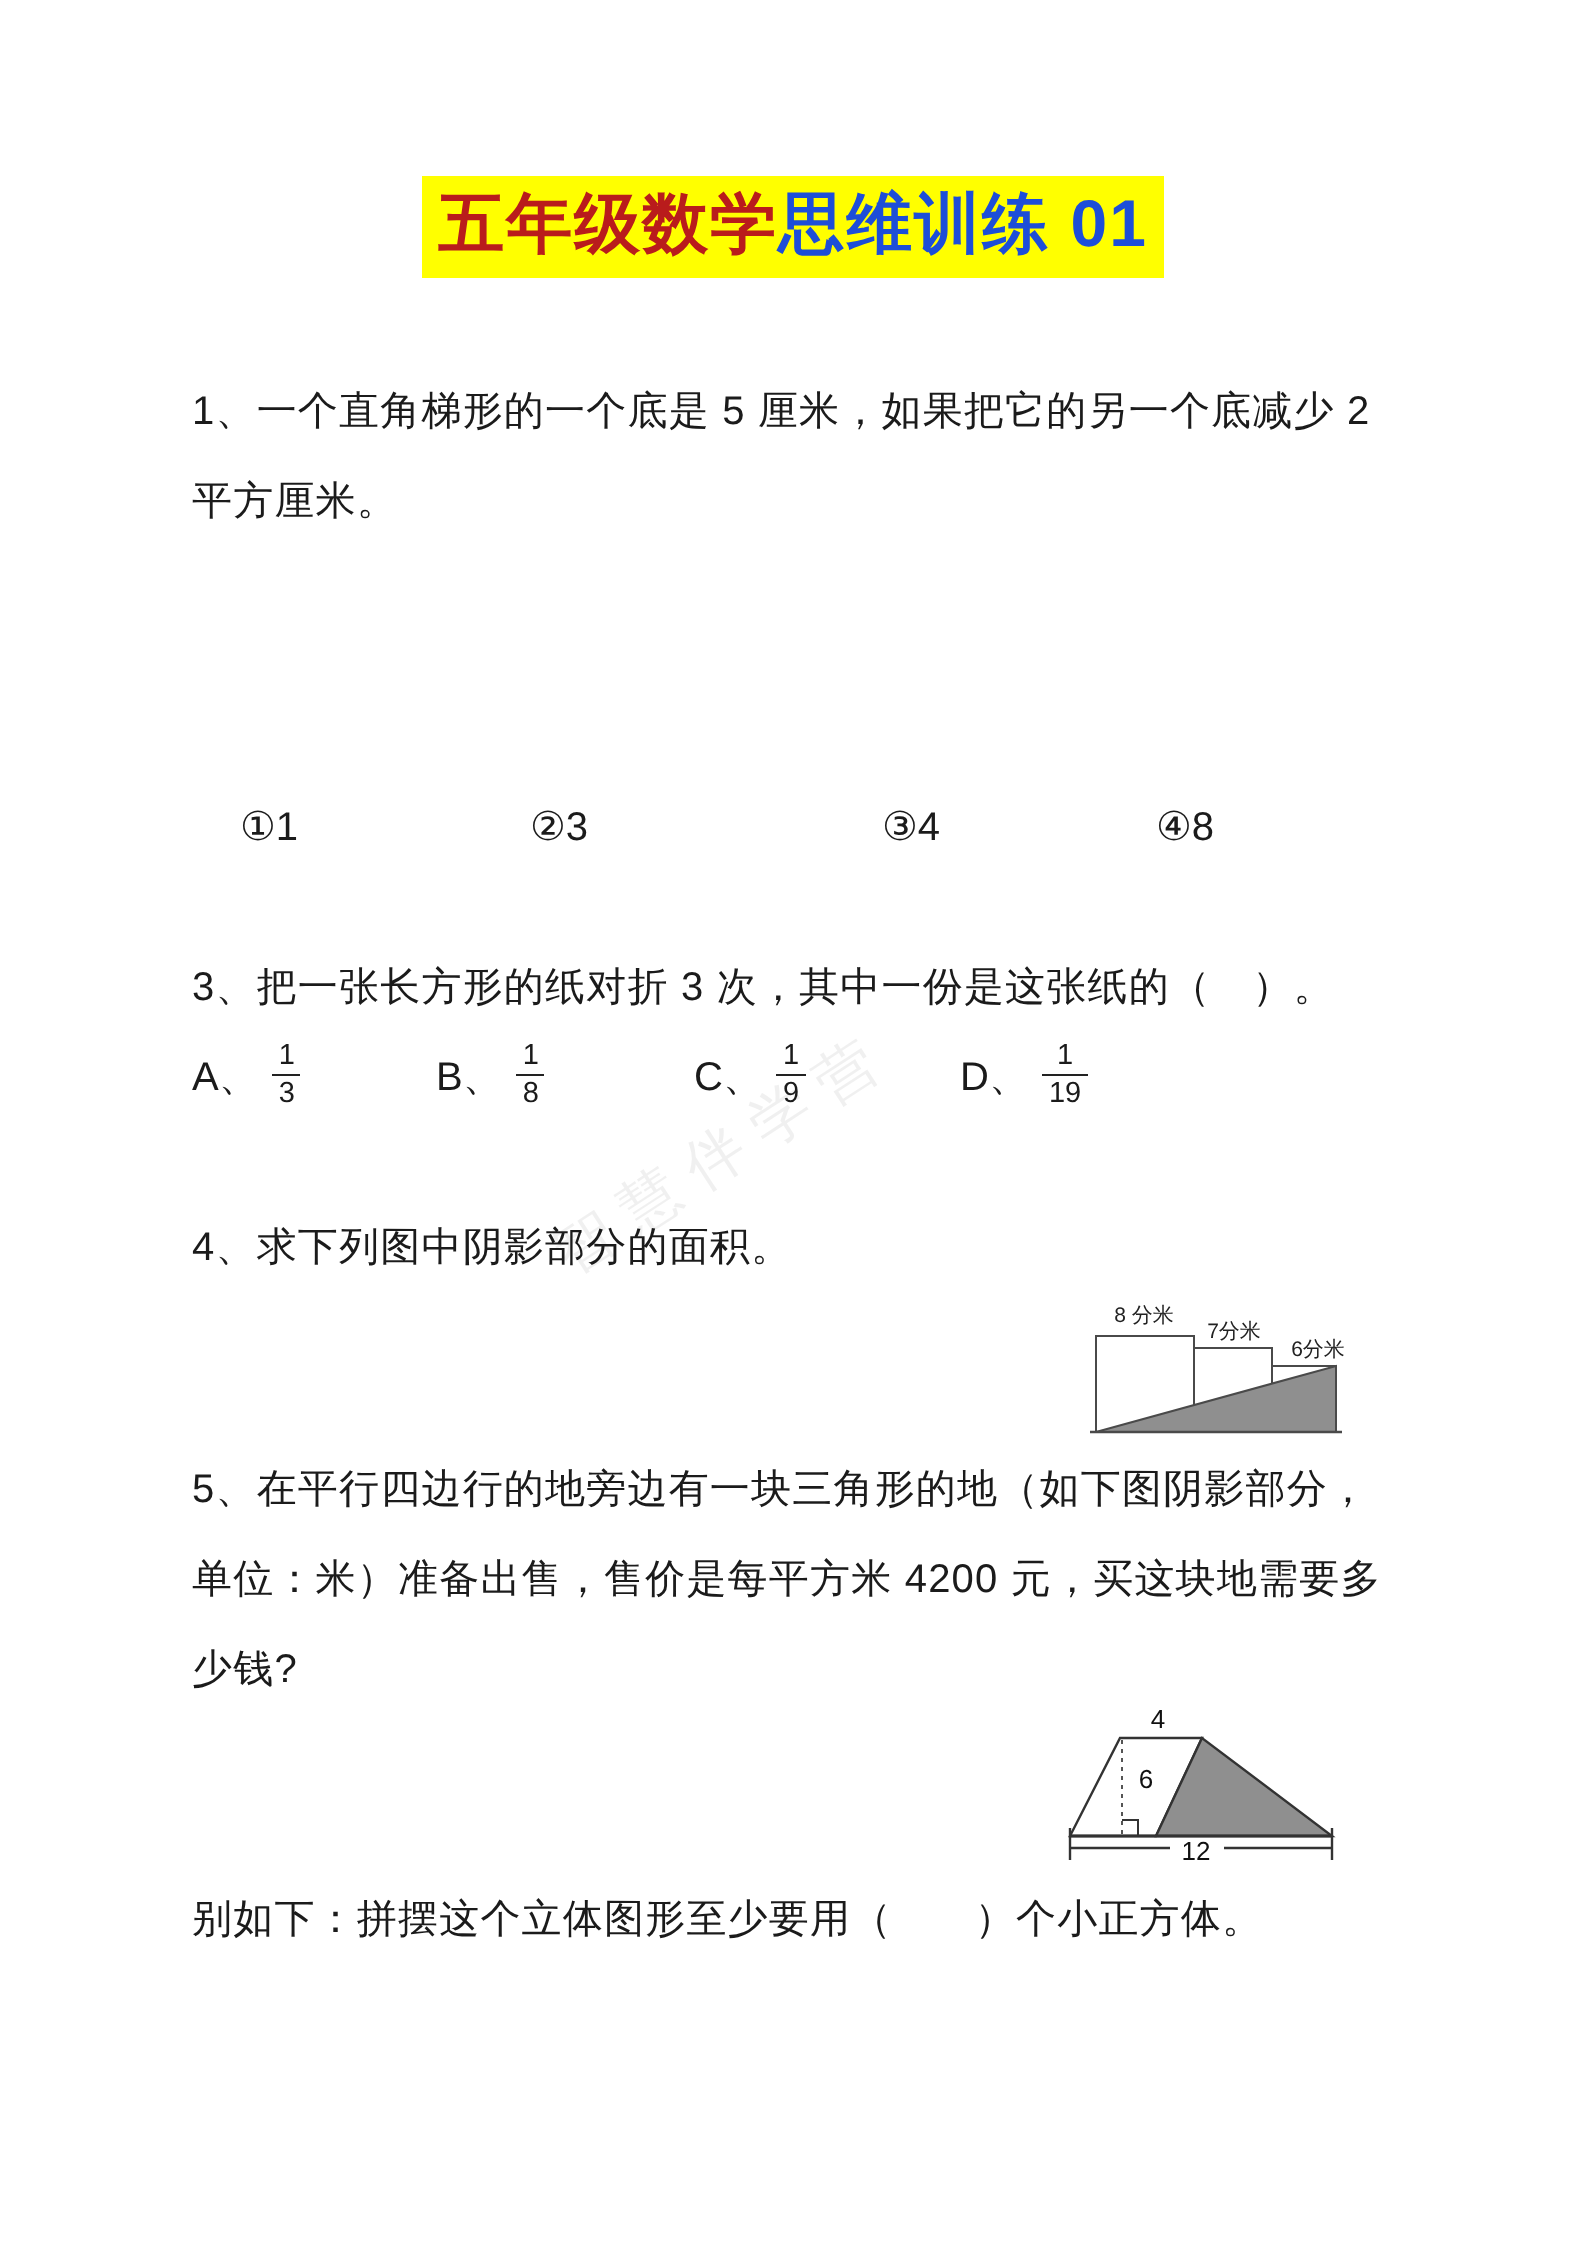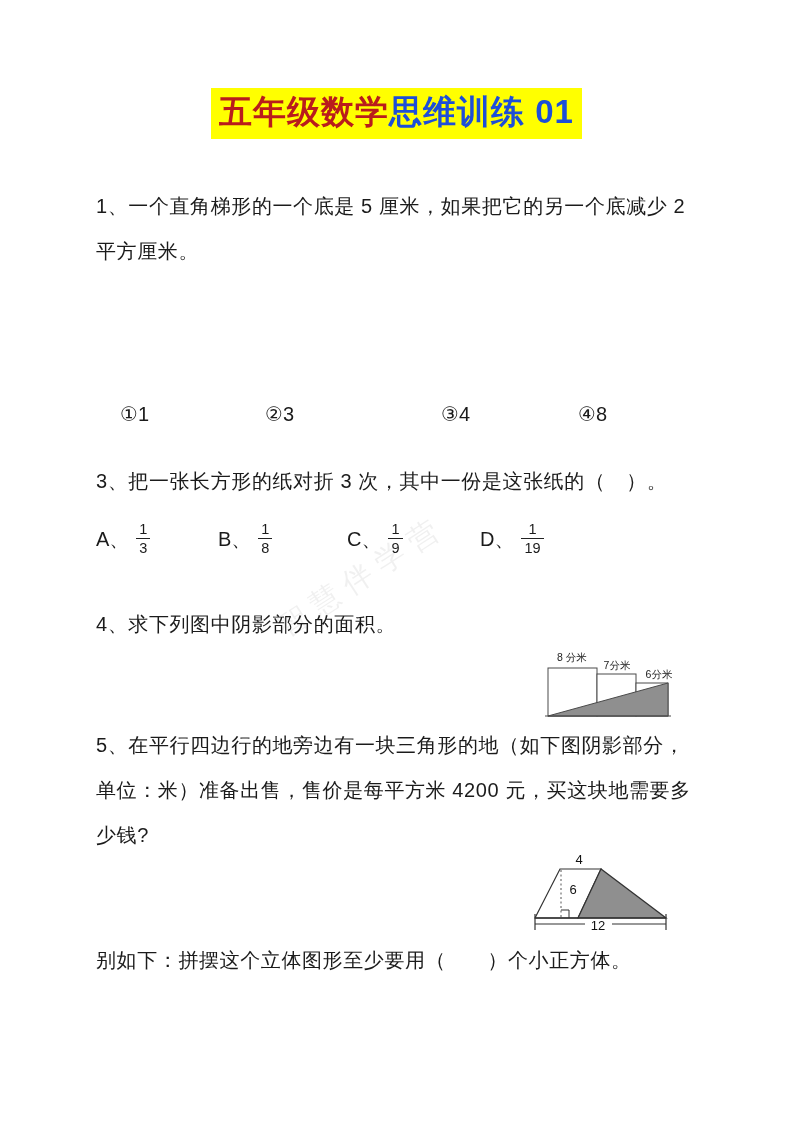--- a/index.html
+++ b/index.html
@@ -106,21 +106,21 @@
     <div class="tline">平方厘米。</div>
   </div>
 
   <div class="opt-row" style="top:392px;">
     <span class="opt-abs" style="left:96px;margin-left:24px;">①1</span>
     <span class="opt-abs" style="left:265px;">②3</span>
     <span class="opt-abs" style="left:441px;">③4</span>
     <span class="opt-abs" style="left:578px;">④8</span>
   </div>
 
-  <div class="tblock" style="top:459px;">
+  <div class="tblock" style="top:472px;">
     <div class="tline">3、把一张长方形的纸对折 3 次，其中一份是这张纸的（　）。</div>
   </div>
   <div class="opt-row" style="top:514px;height:50px;">
     <span class="frac-opt" style="left:96px;"><span>A、</span><span class="frac">
           <span class="num">1</span>
           <span class="den">3</span>
         </span></span>
     <span class="frac-opt" style="left:218px;"><span>B、</span><span class="frac">
           <span class="num">1</span>
           <span class="den">8</span>

